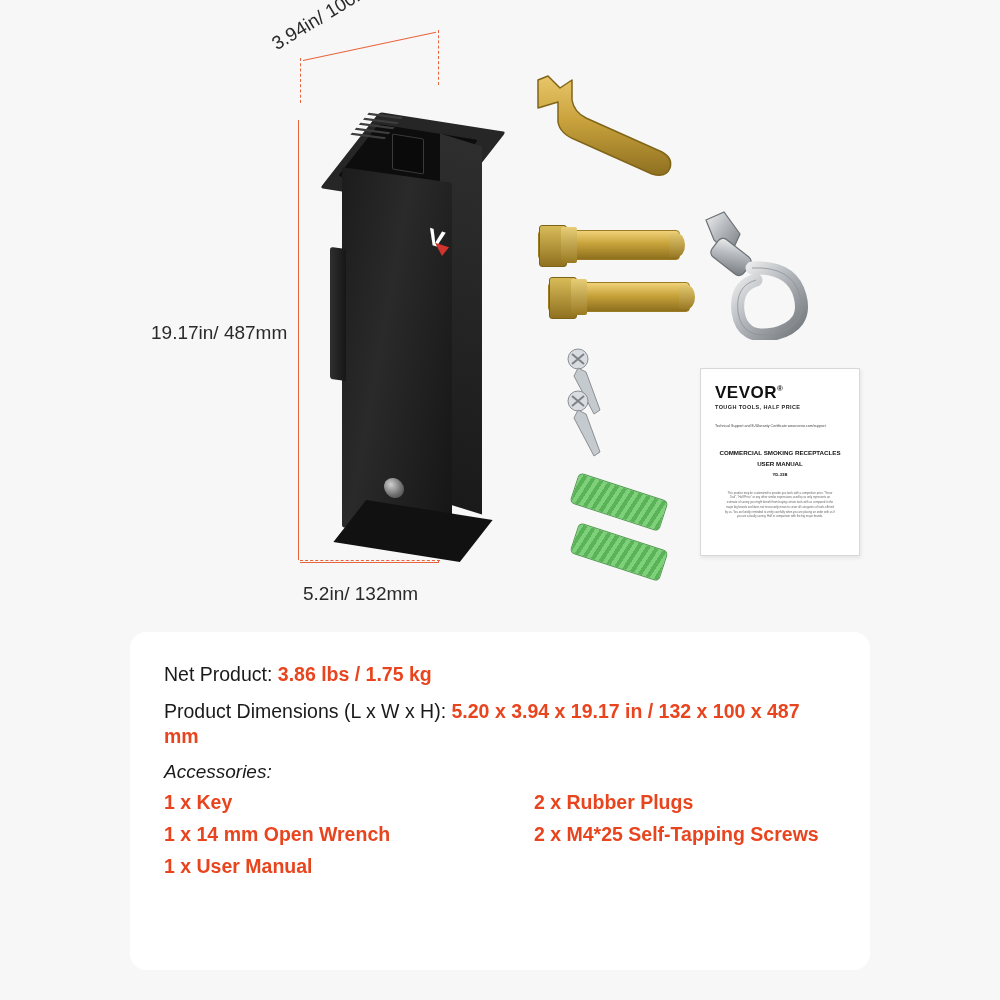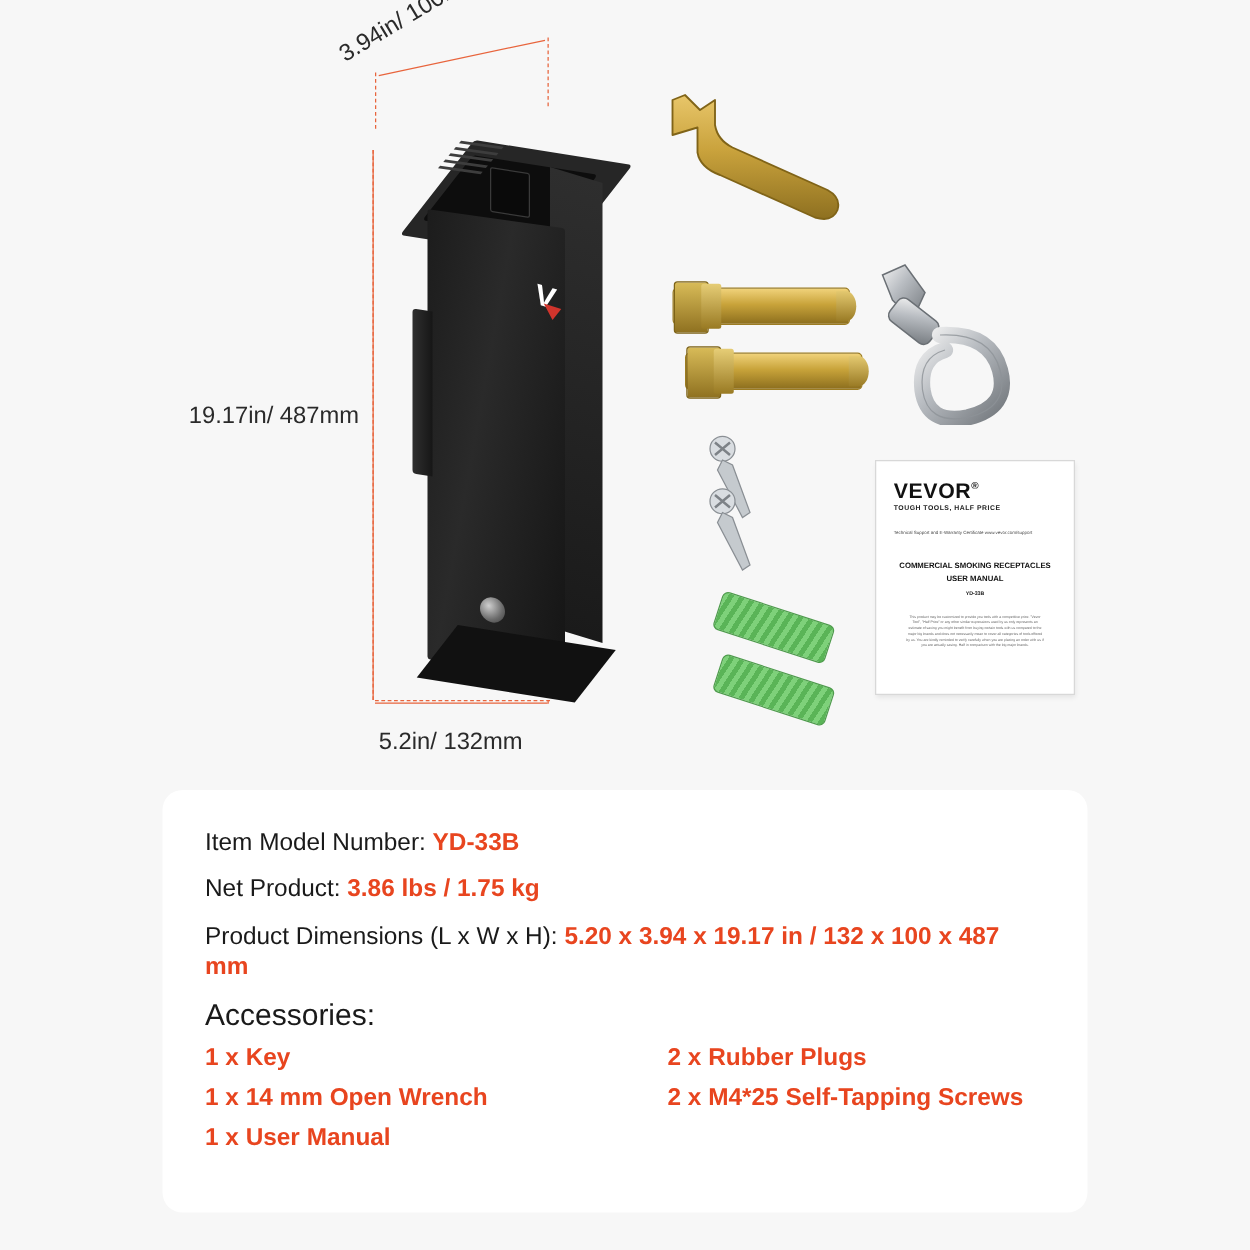--- a/index.html
+++ b/index.html
@@ -331,23 +331,24 @@
     font-size: 19.5px;
     color: #1a1a1a;
     margin-bottom: 13px;
     line-height: 1.25;
   }
   .spec-row .val {
     color: #e8451f;
     font-weight: bold;
   }
   .acc-label {
-    font-size: 24px;
+    font-size: 19px;
     color: #1a1a1a;
     margin-bottom: 8px;
+    font-style: italic;
   }
   .acc-grid {
     display: grid;
     grid-template-columns: 360px auto;
     row-gap: 9px;
     column-gap: 10px;
   }
   .acc-item {
     font-size: 19.5px;
     color: #e8451f;
@@ -462,24 +463,20 @@
       <div class="manual-title">COMMERCIAL SMOKING RECEPTACLES</div>
       <div class="manual-title" style="margin-top:2px;">USER MANUAL</div>
       <div class="manual-model">YD-33B</div>
       <div class="manual-body">This product may be customized to provide you tools with a competitive price. "Vevor Tool", "Half Price" or any other similar expressions used by us only represents an estimate of saving you might benefit from buying certain tools with us compared to the major big brands and does not necessarily mean to cover all categories of tools offered by us. You are kindly reminded to verify carefully when you are placing an order with us if you are actually saving. Half in comparison with the big major brands.</div>
     </div>
   </div>
 
   <div class="spec-card">
 
     <div class="spec-row">
-      <span>Item Model Number:</span>
-      <span class="val">YD-33B</span>
-    </div>
-    <div class="spec-row">
       <span>Net Product:</span>
       <span class="val">3.86 lbs / 1.75 kg</span>
     </div>
     <div class="spec-row">
       <span>Product Dimensions (L x W x H):</span>
       <span class="val">5.20 x 3.94 x 19.17 in / 132 x 100 x 487 mm</span>
     </div>
 
     <div class="acc-label">Accessories:</div>
 

